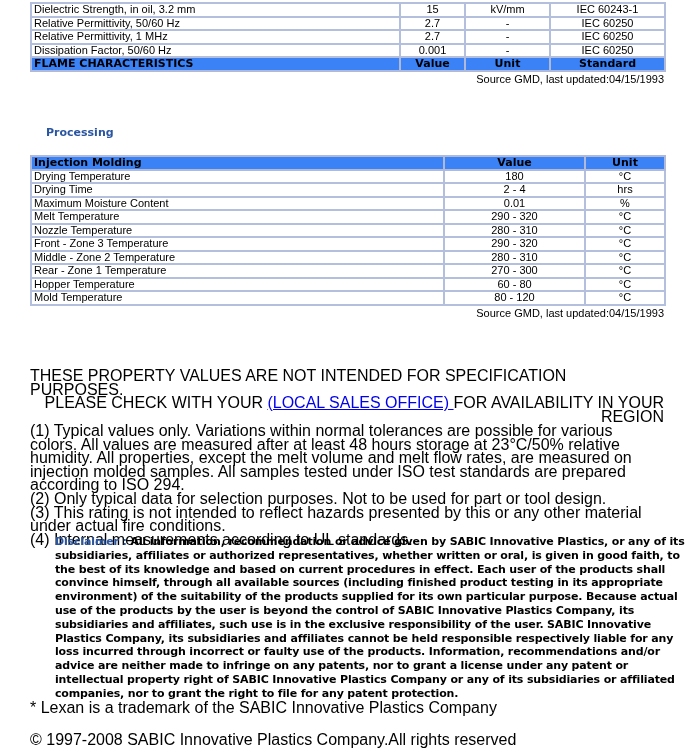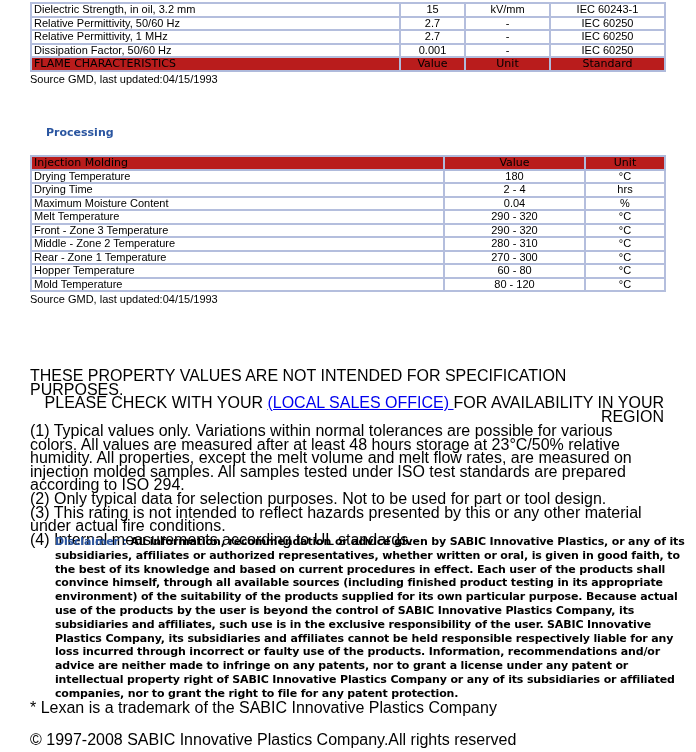--- a/index.html
+++ b/index.html
@@ -3,24 +3,24 @@
 <meta charset="utf-8">
 <style>
   html, body { margin: 0; padding: 0; background: #ffffff; }
   body { width: 696px; height: 752px; overflow: hidden; position: relative;
          font-family: "Liberation Sans", sans-serif; font-size: 11px; color: #000; }
   .wrap { position: absolute; left: 30px; width: 634px; }
   table.props { border-collapse: collapse; width: 634px; table-layout: fixed; }
   table.props td { border: 2px solid #b4bedd; padding: 0 2px; height: 11.5px; line-height: 11.5px;
                    font-size: 11px; white-space: nowrap; overflow: hidden; }
   table.props td.c { text-align: center; }
-  table.props tr.head td { background: #b91c1c; font-weight: normal; font-family: "DejaVu Sans", sans-serif;
+  table.props tr.head td { background: #3b82f6; font-weight: bold; font-family: "DejaVu Sans", sans-serif;
                            font-size: 11px; border-color: #afbadb; }
   table.props tr.head td.c { border-left-color: #afbadb; }
-  .source { font-size: 11px; height: 15px; line-height: 15px; }
+  .source { text-align: right; font-size: 11px; height: 15px; line-height: 15px; }
   .section-title { color: #2a55a0; font-weight: bold; font-family: "DejaVu Sans", sans-serif; font-size: 11px; margin-left: 16px; }
   .para { font-size: 16px; line-height: 13.6px; }
   .link { color: #0000ee; text-decoration: underline; cursor: pointer; }
   .disclaimer { font-family: "DejaVu Sans", sans-serif; font-weight: bold; font-size: 11px; line-height: 13.8px; letter-spacing: -0.15px; }
   .disclaimer .label { color: #2a55a0; }
 </style>
 </head>
 <body>
 
 <div class="wrap" style="top:2px;">
@@ -87,26 +87,31 @@
         <td class="c">180</td>
         <td class="c">°C</td>
       </tr>
       <tr>
         <td>Drying Time</td>
         <td class="c">2 - 4</td>
         <td class="c">hrs</td>
       </tr>
       <tr>
         <td>Maximum Moisture Content</td>
-        <td class="c">0.04</td>
+        <td class="c">0.01</td>
         <td class="c">%</td>
       </tr>
       <tr>
         <td>Melt Temperature</td>
         <td class="c">290 - 320</td>
+        <td class="c">°C</td>
+      </tr>
+      <tr>
+        <td>Nozzle Temperature</td>
+        <td class="c">280 - 310</td>
         <td class="c">°C</td>
       </tr>
       <tr>
         <td>Front - Zone 3 Temperature</td>
         <td class="c">290 - 320</td>
         <td class="c">°C</td>
       </tr>
       <tr>
         <td>Middle - Zone 2 Temperature</td>
         <td class="c">280 - 310</td>

